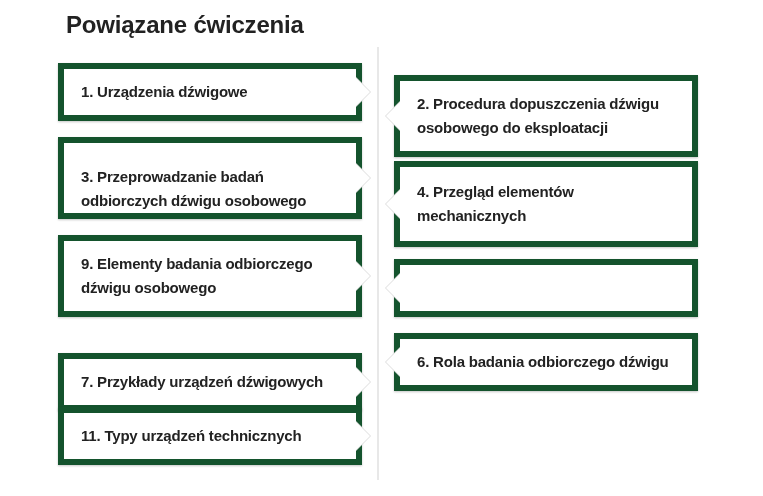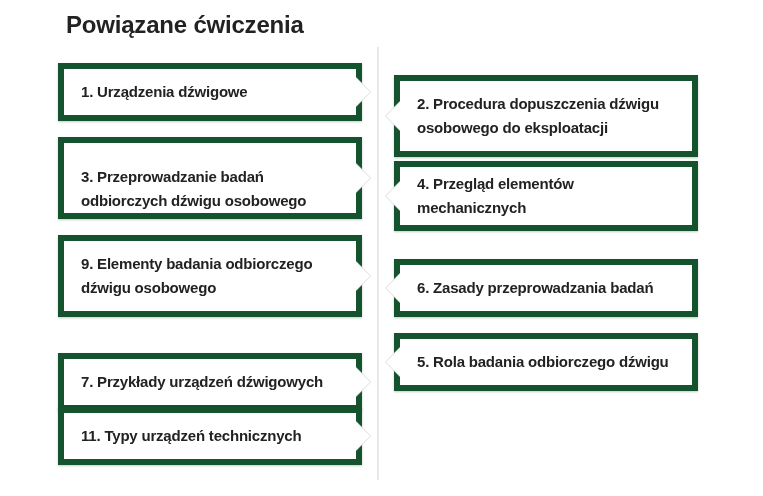--- a/index.html
+++ b/index.html
@@ -43,46 +43,45 @@
   <span class="arrow arrow-outer"></span>
   <span class="arrow arrow-inner"></span>
 </div>
 
 <div class="card left" style="top:137px;height:82px;align-items:flex-end;">
   <span class="label">3. Przeprowadzanie badań odbiorczych dźwigu osobowego</span>
   <span class="arrow arrow-outer"></span>
   <span class="arrow arrow-inner"></span>
 </div>
 
-<div class="card right" style="top:161px;height:70px;">
+<div class="card right" style="top:161px;height:86px;">
   <span class="label" style="padding-right:100px;">4. Przegląd elementów mechanicznych</span>
   <span class="arrow arrow-outer"></span>
   <span class="arrow arrow-inner"></span>
 </div>
 
 <div class="card left" style="top:235px;height:82px;">
   <span class="label" style="padding-right:30px;">9. Elementy badania odbiorczego dźwigu osobowego</span>
   <span class="arrow arrow-outer"></span>
   <span class="arrow arrow-inner"></span>
 </div>
 
 <div class="card right" style="top:259px;height:58px;">
-  <span class="label">6. Zasady przeprowadzania badań</span>
   <span class="arrow arrow-outer"></span>
   <span class="arrow arrow-inner"></span>
 </div>
 
 <div class="card left" style="top:333px;height:58px;margin-top:20px;">
   <span class="label">7. Przykłady urządzeń dźwigowych</span>
   <span class="arrow arrow-outer"></span>
   <span class="arrow arrow-inner"></span>
 </div>
 
 <div class="card right" style="top:333px;height:58px;">
-  <span class="label">5. Rola badania odbiorczego dźwigu</span>
+  <span class="label">6. Rola badania odbiorczego dźwigu</span>
   <span class="arrow arrow-outer"></span>
   <span class="arrow arrow-inner"></span>
 </div>
 
 <div class="card left" style="top:407px;height:58px;">
   <span class="label">11. Typy urządzeń technicznych</span>
   <span class="arrow arrow-outer"></span>
   <span class="arrow arrow-inner"></span>
 </div>
 

